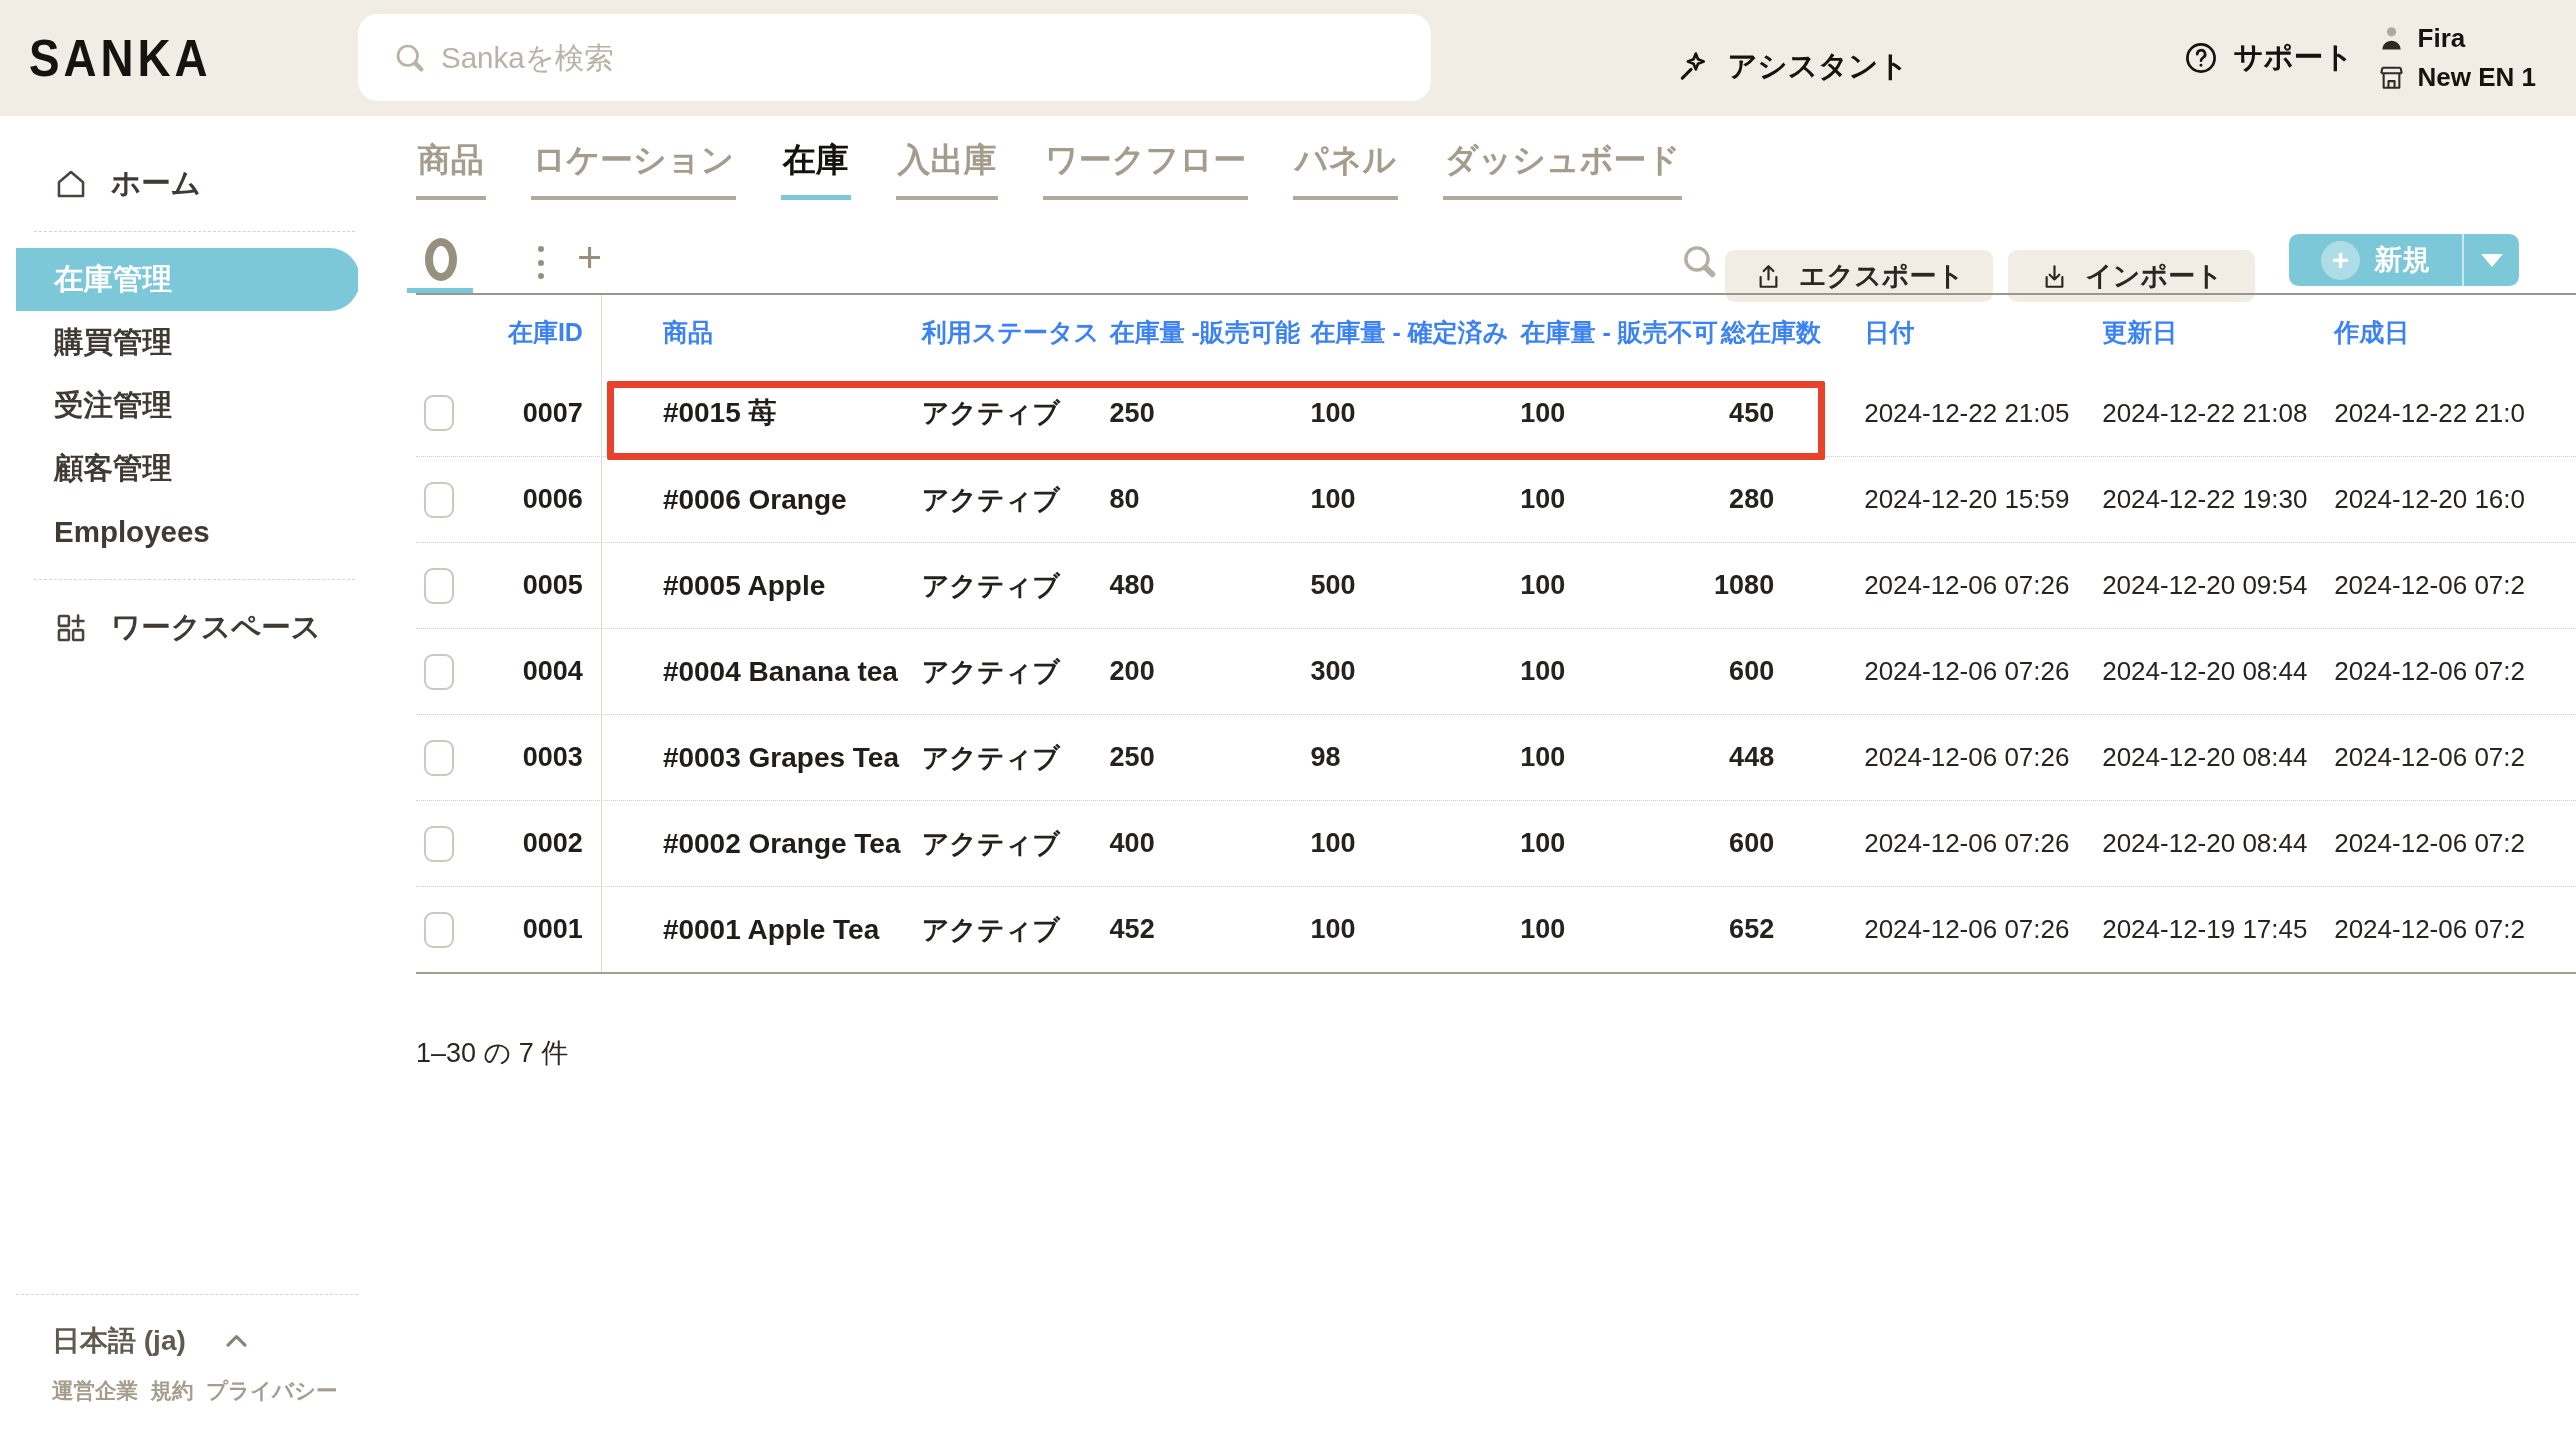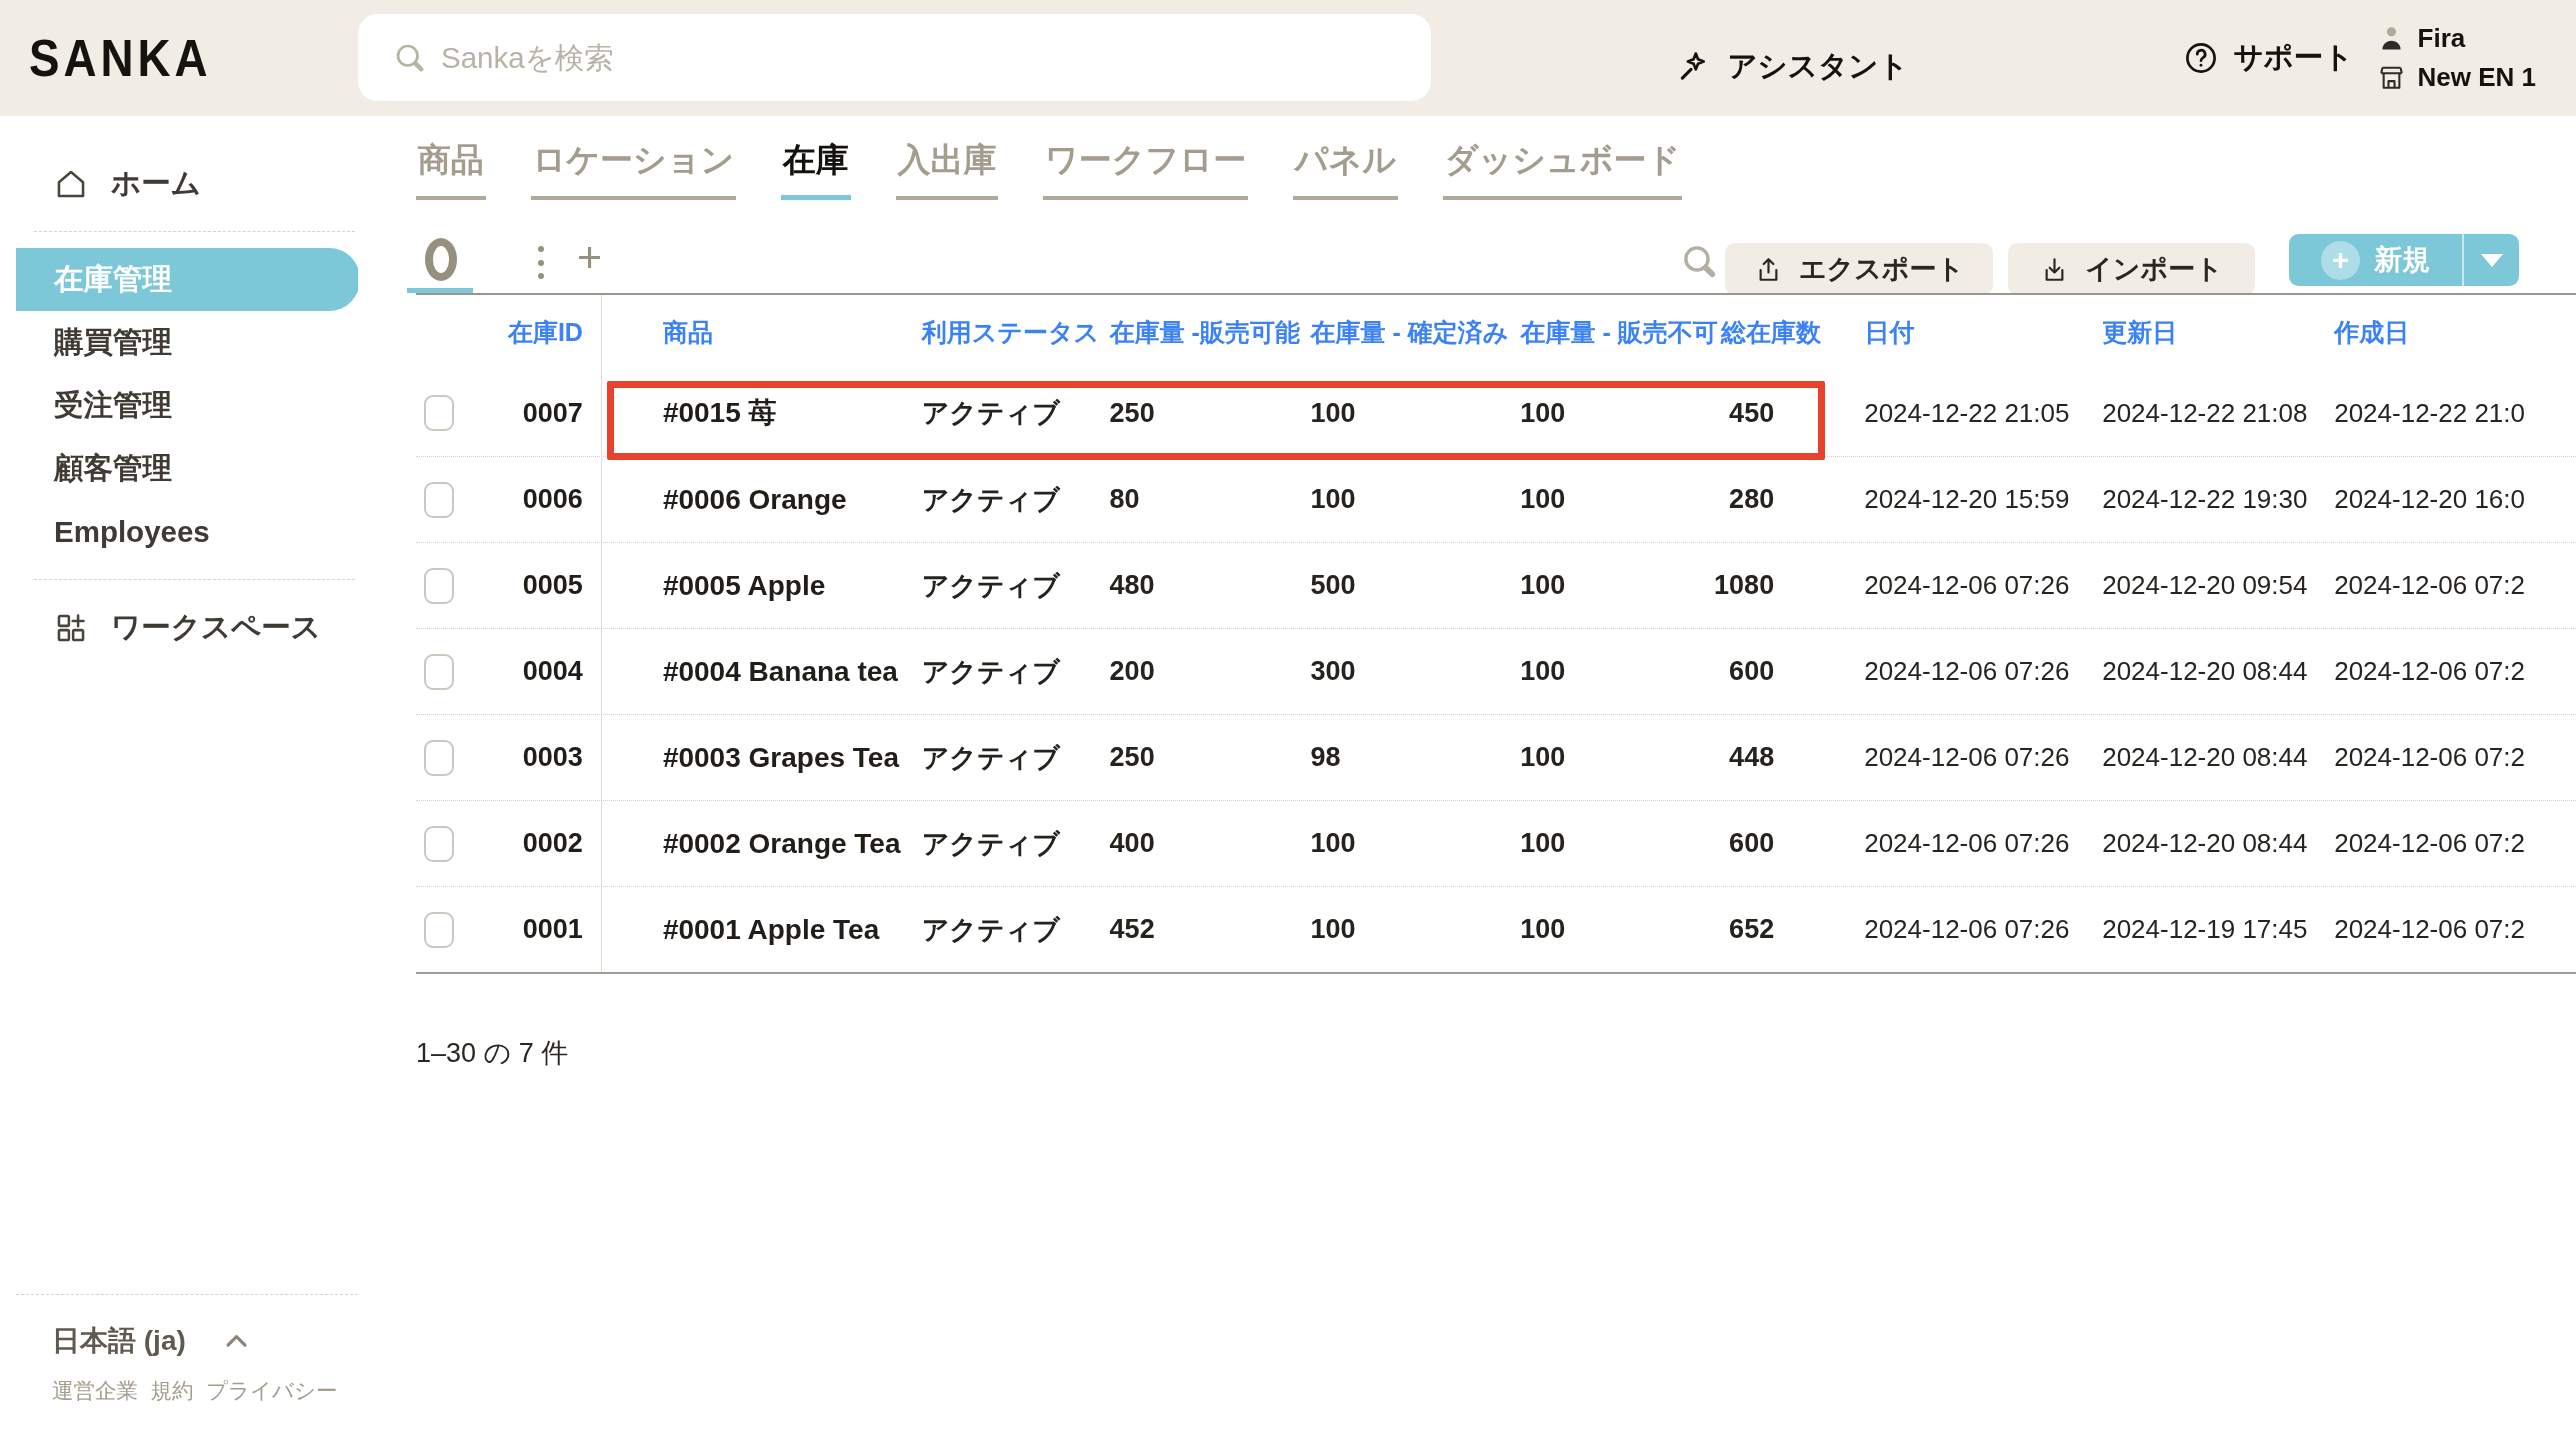--- a/index.html
+++ b/index.html
@@ -38,42 +38,42 @@
   .side-item { display:flex; align-items:center; gap:23px; height:63px; padding-left:38px;
                font-size:29.5px; font-weight:600; color:#3f3a33; cursor:pointer; }
   .side-item svg { width:34px; height:34px; color:#4a453c; flex:0 0 auto; }
   .side-item.active { background:var(--accent); color:#fff; width:344px; padding-left:38px;
                       border-radius:0 31px 31px 0; }
   .side-div { border-top:1.8px dashed #d8d4cb; margin:16px 18px; }
   .side-footer { position:absolute; left:0; bottom:0; width:100%; padding:27px 0 36px 36px;
                  border-top:1.8px dashed #d8d4cb; }
   .lang-row { display:flex; align-items:center; gap:36px; font-size:28px; font-weight:600; color:#5f594e; cursor:pointer; }
   .lang-row svg { width:29px; height:29px; color:#8b8375; }
-  .legal-row { display:flex; gap:12.5px; margin-top:16px; font-size:21.5px; color:#a49c8d; }
+  .legal-row { display:flex; gap:12.5px; margin-top:16px; font-size:21.5px; color:#a49c8d;font-weight:bold; }
   .legal-row span { cursor:pointer; }
 
   
   .main { position:absolute; left:358px; top:116px; width:2218px; height:1325px; background:#fff; }
 
   .tabs { position:absolute; left:58px; top:21.5px; display:flex; gap:45px; }
   .tab { font-size:33px; font-weight:700; color:var(--graytxt); padding:0 1.8px 12.5px 1.8px;
          border-bottom:4.5px solid #b1a99c; cursor:pointer; white-space:nowrap; }
   .tab.active { color:#14120e; border-bottom:5.4px solid var(--accent); }
 
   .toolbar { position:absolute; left:58px; top:118px; right:0; height:59px; }
   .view-tab { position:absolute; left:0; top:1.8px; width:64px; height:57px; cursor:pointer; }
   .view-o { position:absolute; left:9px; top:1.8px; width:32px; height:43px; border:8px solid #97907f; border-radius:50%; }
   .view-underline { position:absolute; left:-9px; top:52px; width:66px; height:5.4px; background:var(--accent); }
   .kebab { position:absolute; left:107px; top:7.2px; width:36px; height:43px; display:flex; flex-direction:column;
            align-items:center; justify-content:center; gap:7.2px; cursor:pointer; }
   .kebab i { width:6.3px; height:6.3px; border-radius:50%; background:#97907f; }
   .add-view { position:absolute; left:161px; top:-3.6px; font-size:43px; font-weight:400; color:#97907f;
               line-height:54px; cursor:pointer; }
   .tb-search { position:absolute; left:1263px; top:7.2px; width:41px; height:41px; color:#b5aea2; cursor:pointer; }
-  .btn { position:absolute; top:9px; height:52px; background:var(--beige); border-radius:9.8px; display:flex;
+  .btn { position:absolute; top:16px; height:52px; background:var(--beige); border-radius:9.8px; display:flex;
          align-items:center; justify-content:center; gap:16px; font-size:27px; font-weight:600; color:#2b2823;
          cursor:pointer; }
   .btn svg { width:29px; height:29px; color:#2b2823; }
   .btn-export { left:1309px; width:268px; }
   .btn-import { left:1592px; width:247px; }
   .btn-new { position:absolute; left:1873px; top:0; width:230px; height:52px; background:var(--accent);
              border-radius:9.8px; display:flex; cursor:pointer; }
   .btn-new .nmain { flex:1; display:flex; align-items:center; justify-content:center; gap:14.3px;
                     color:#fff; font-size:28px; font-weight:700; }
   .plus-circle { width:39px; height:39px; border-radius:50%; background:rgba(255,255,255,.38); color:#fff;

